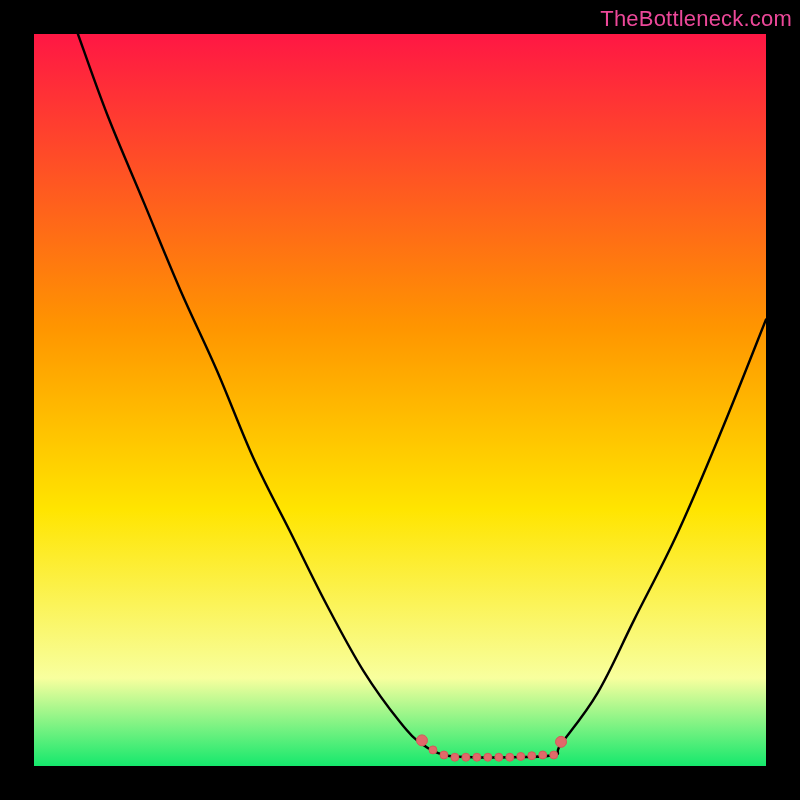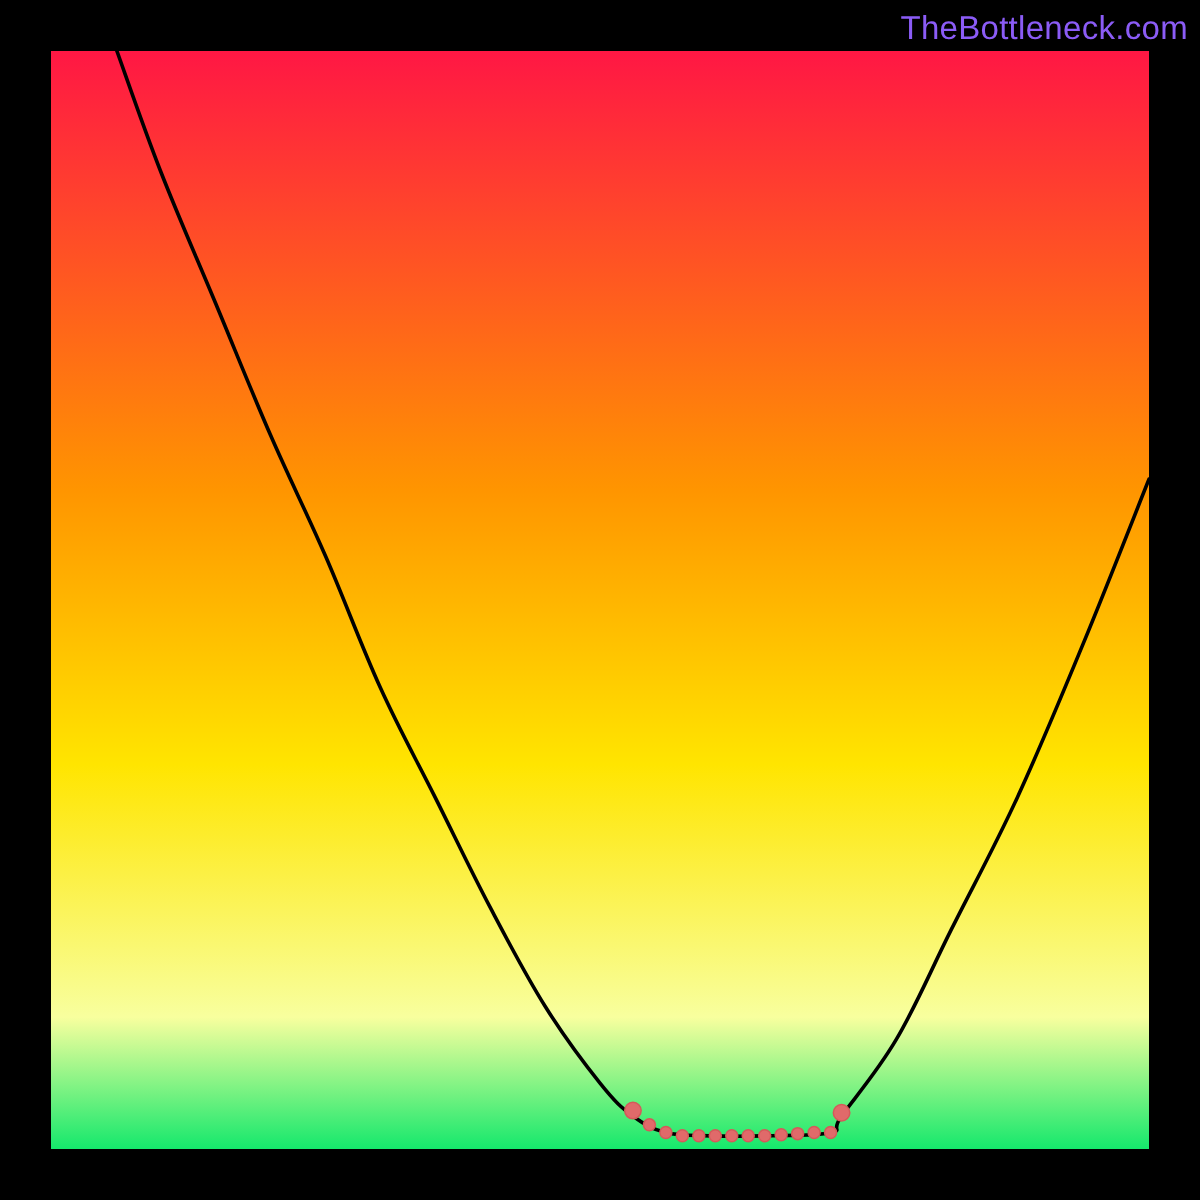--- a/index.html
+++ b/index.html
@@ -23,21 +23,21 @@
     left: 34px;
     top: 34px;
     width: 732px;
     height: 732px;
     overflow: hidden;
   }
   .watermark {
     position: absolute;
     top: 6px;
     right: 8px;
-    color: #8b5cf6;
+    color: #ec4899;
     font-family: Arial, Helvetica, sans-serif;
     font-size: 22px;
     letter-spacing: 0.2px;
     user-select: none;
   }
   svg { display: block; }
 </style>
 </head>
 <body>
 

